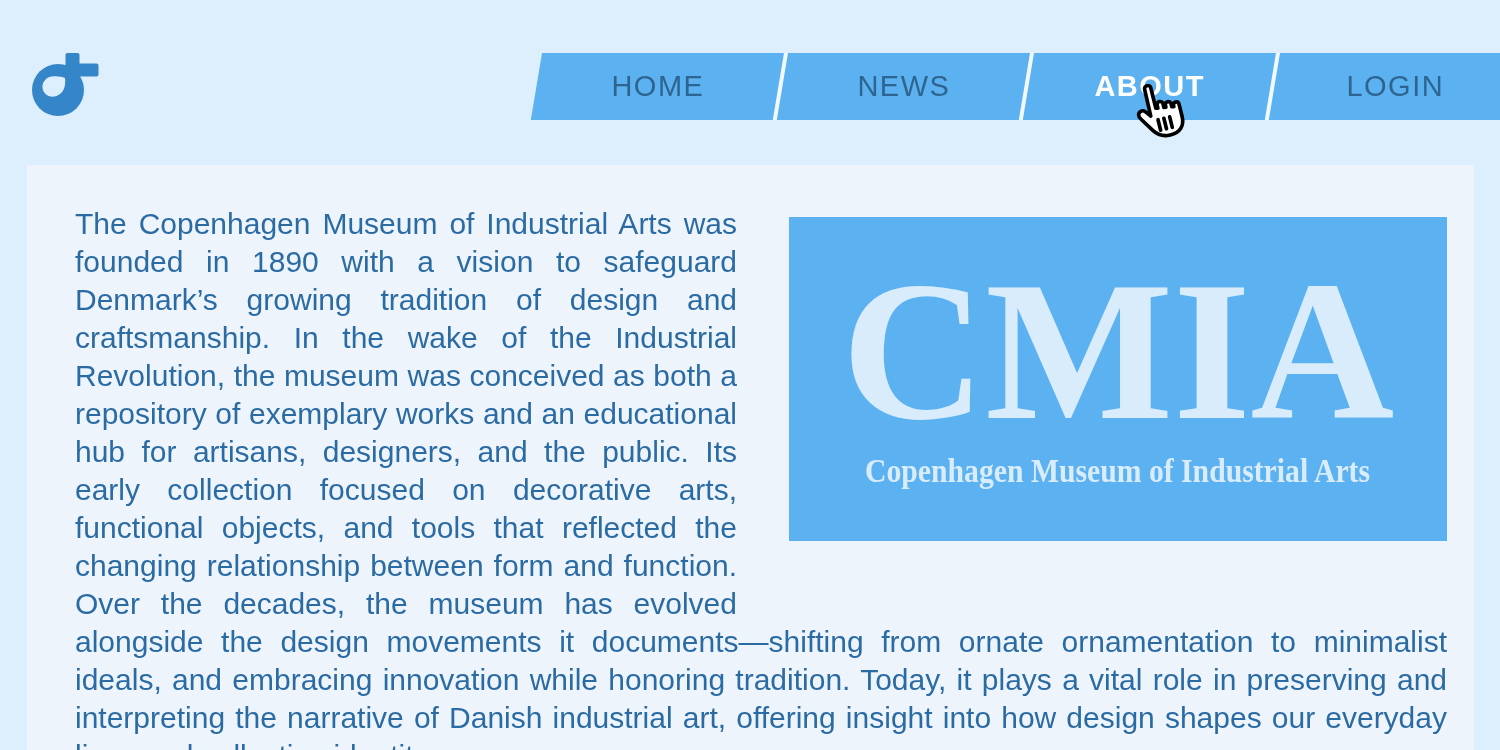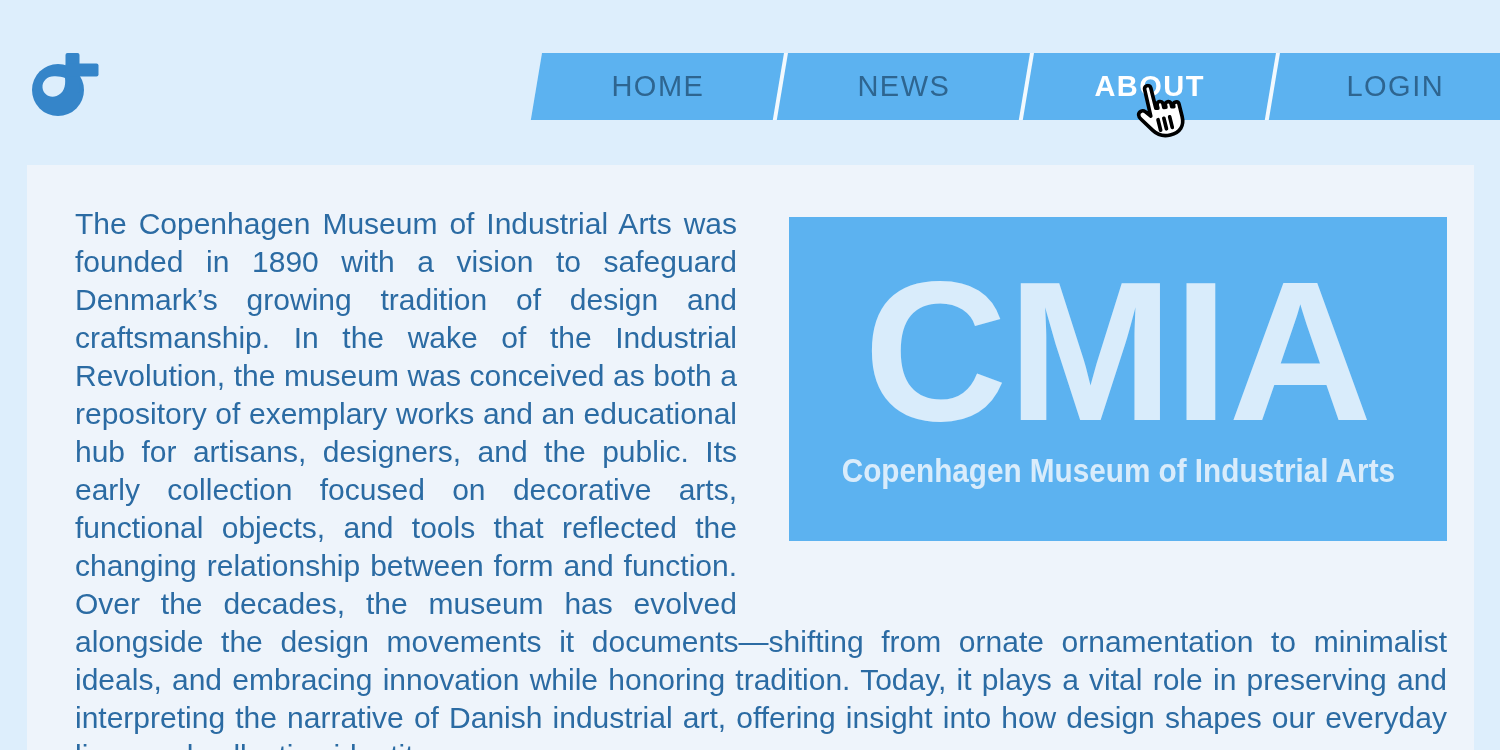--- a/index.html
+++ b/index.html
@@ -36,21 +36,21 @@
     position:absolute; left:27px; top:165px; width:1447px; height:585px;
     background:#eef4fb; box-sizing:border-box;
     padding:40px 27px 0 48px;
   }
 
   .banner {
     float:right; width:658px; height:324px;
     margin:12px 0 51px 52px;
     background:#5cb2f0;
     display:flex; flex-direction:column; align-items:center; justify-content:center;
-    padding-bottom:16px; box-sizing:border-box;
+    padding-bottom:16px; box-sizing:border-box;font-family:Liberation Serif, serif;
   }
   .banner-abbr {
     font-size:199px; line-height:1; font-weight:bold; color:#d9ecfb;
   }
   .banner-name {
     font-size:33px; line-height:40px; font-weight:bold; color:#d9ecfb;
     transform:scaleX(0.9); white-space:nowrap;
   }
 
   .about-text {

